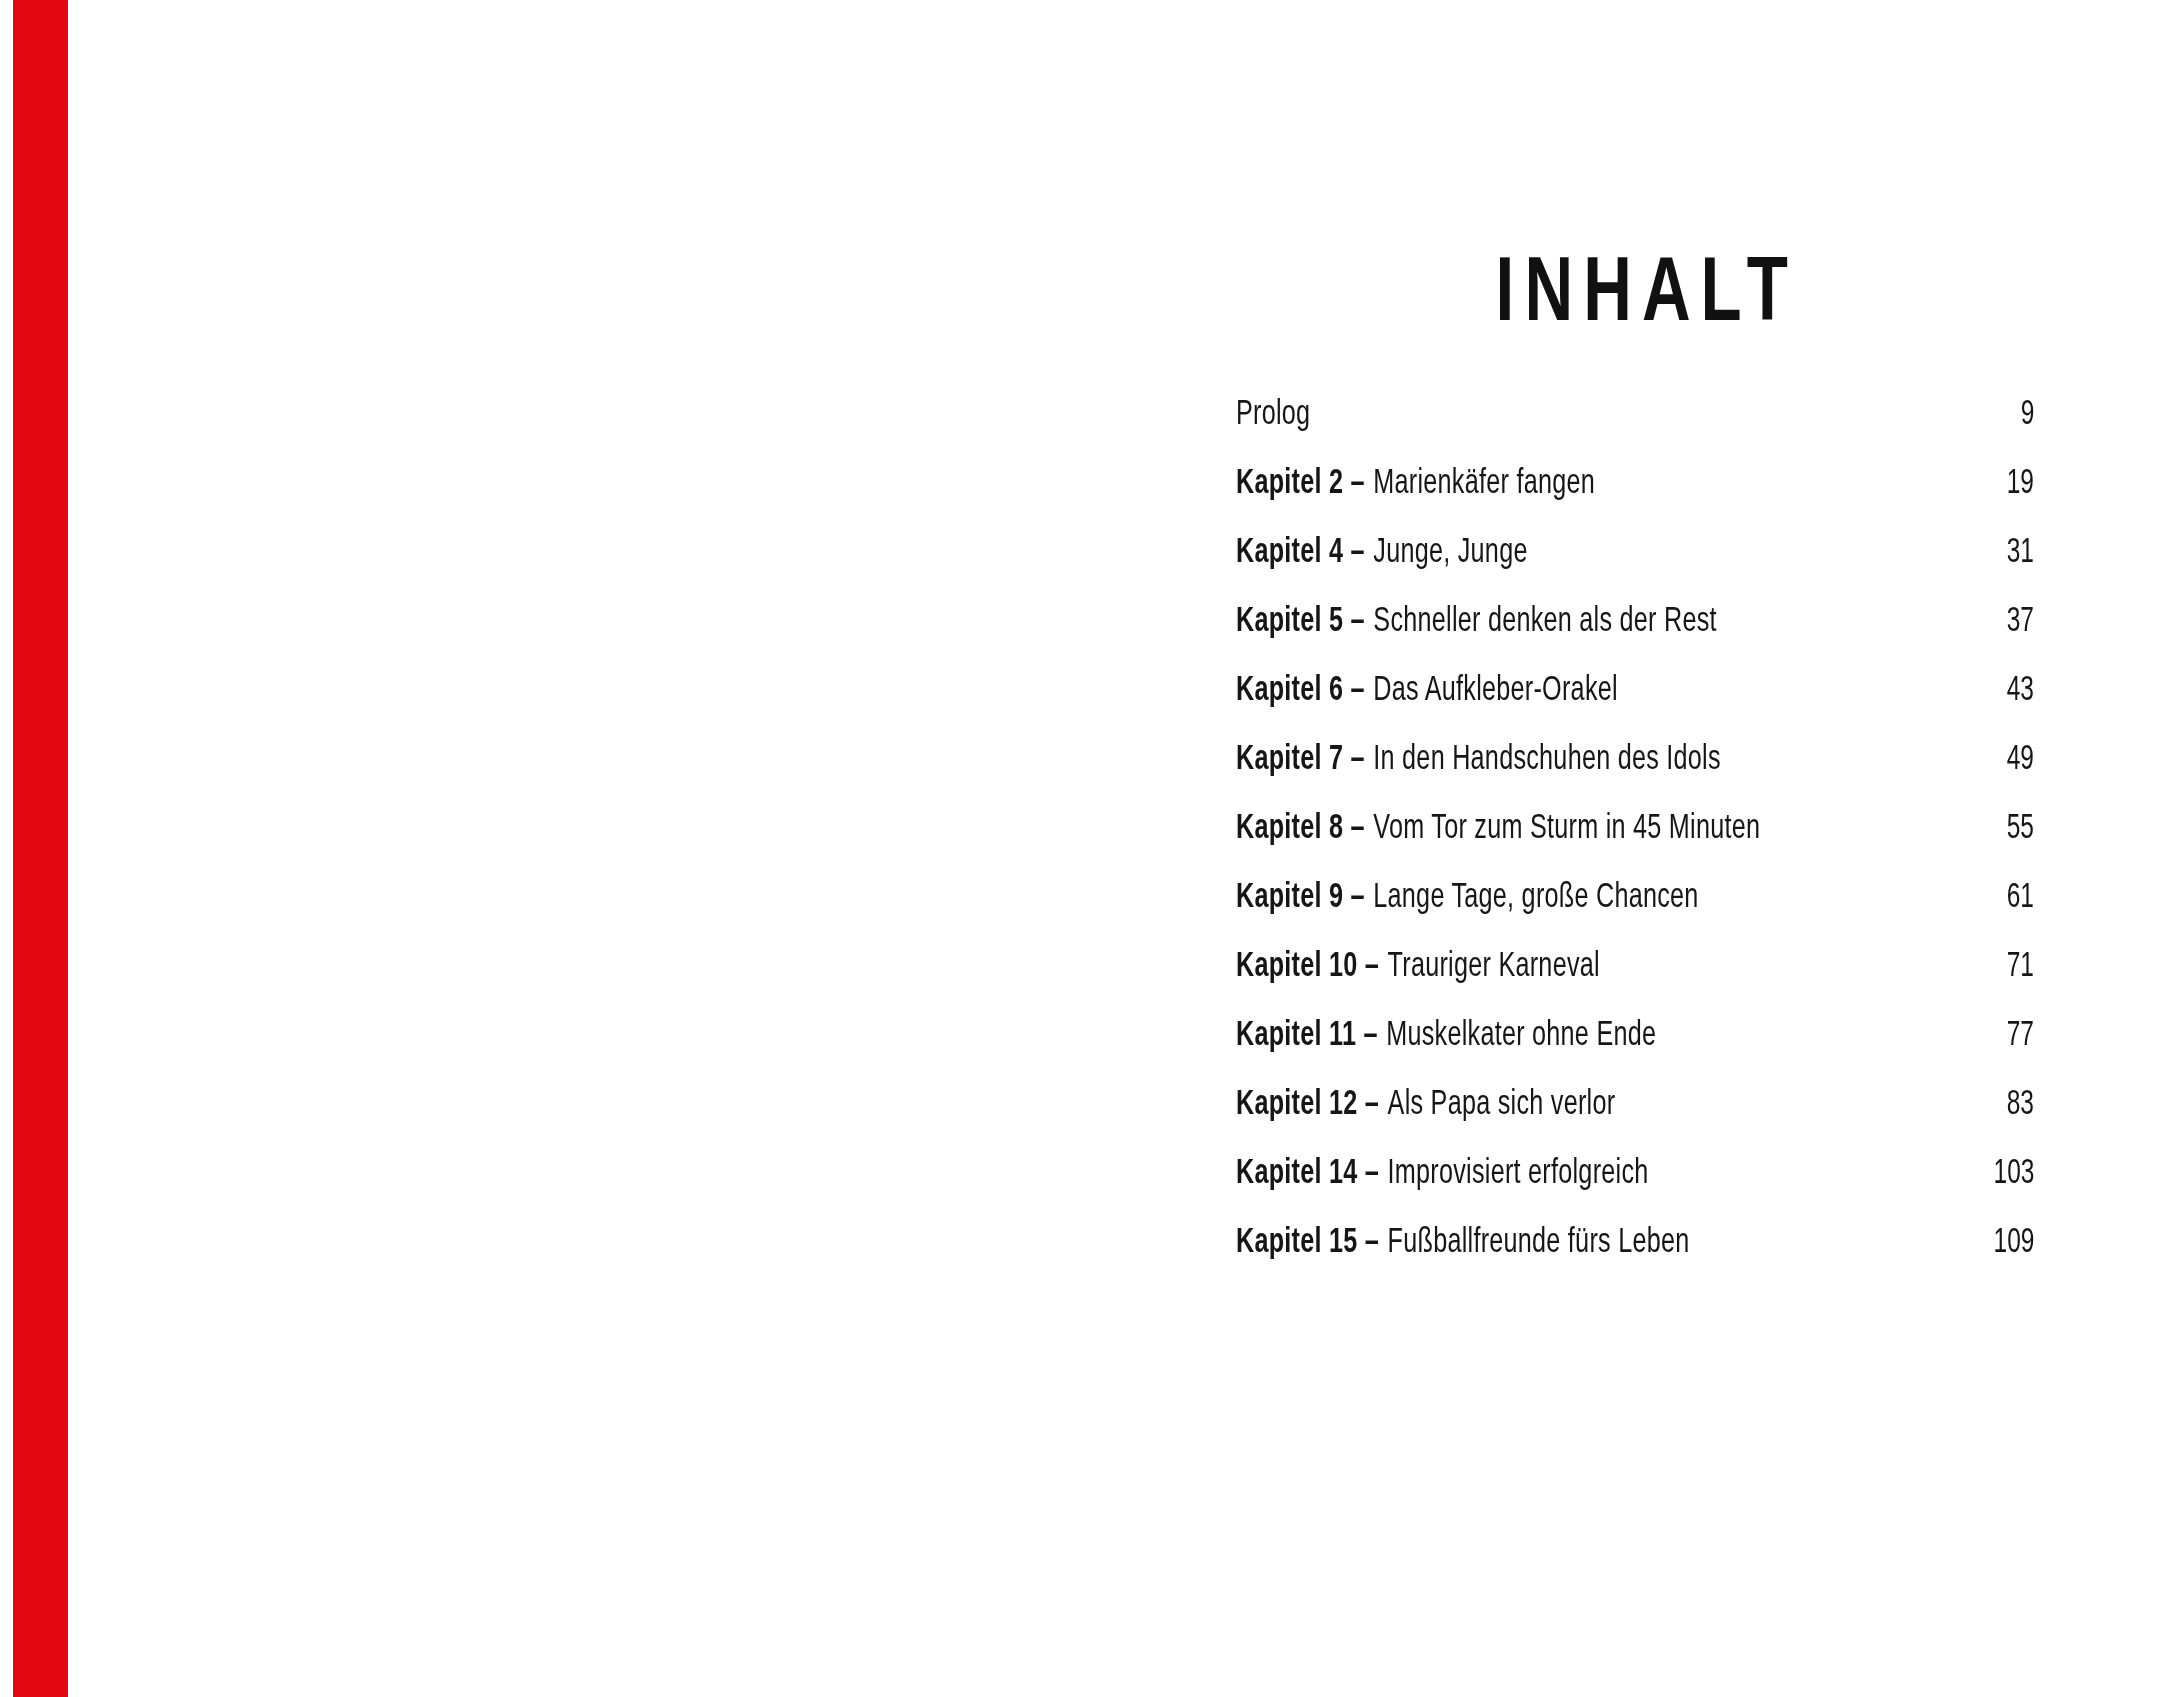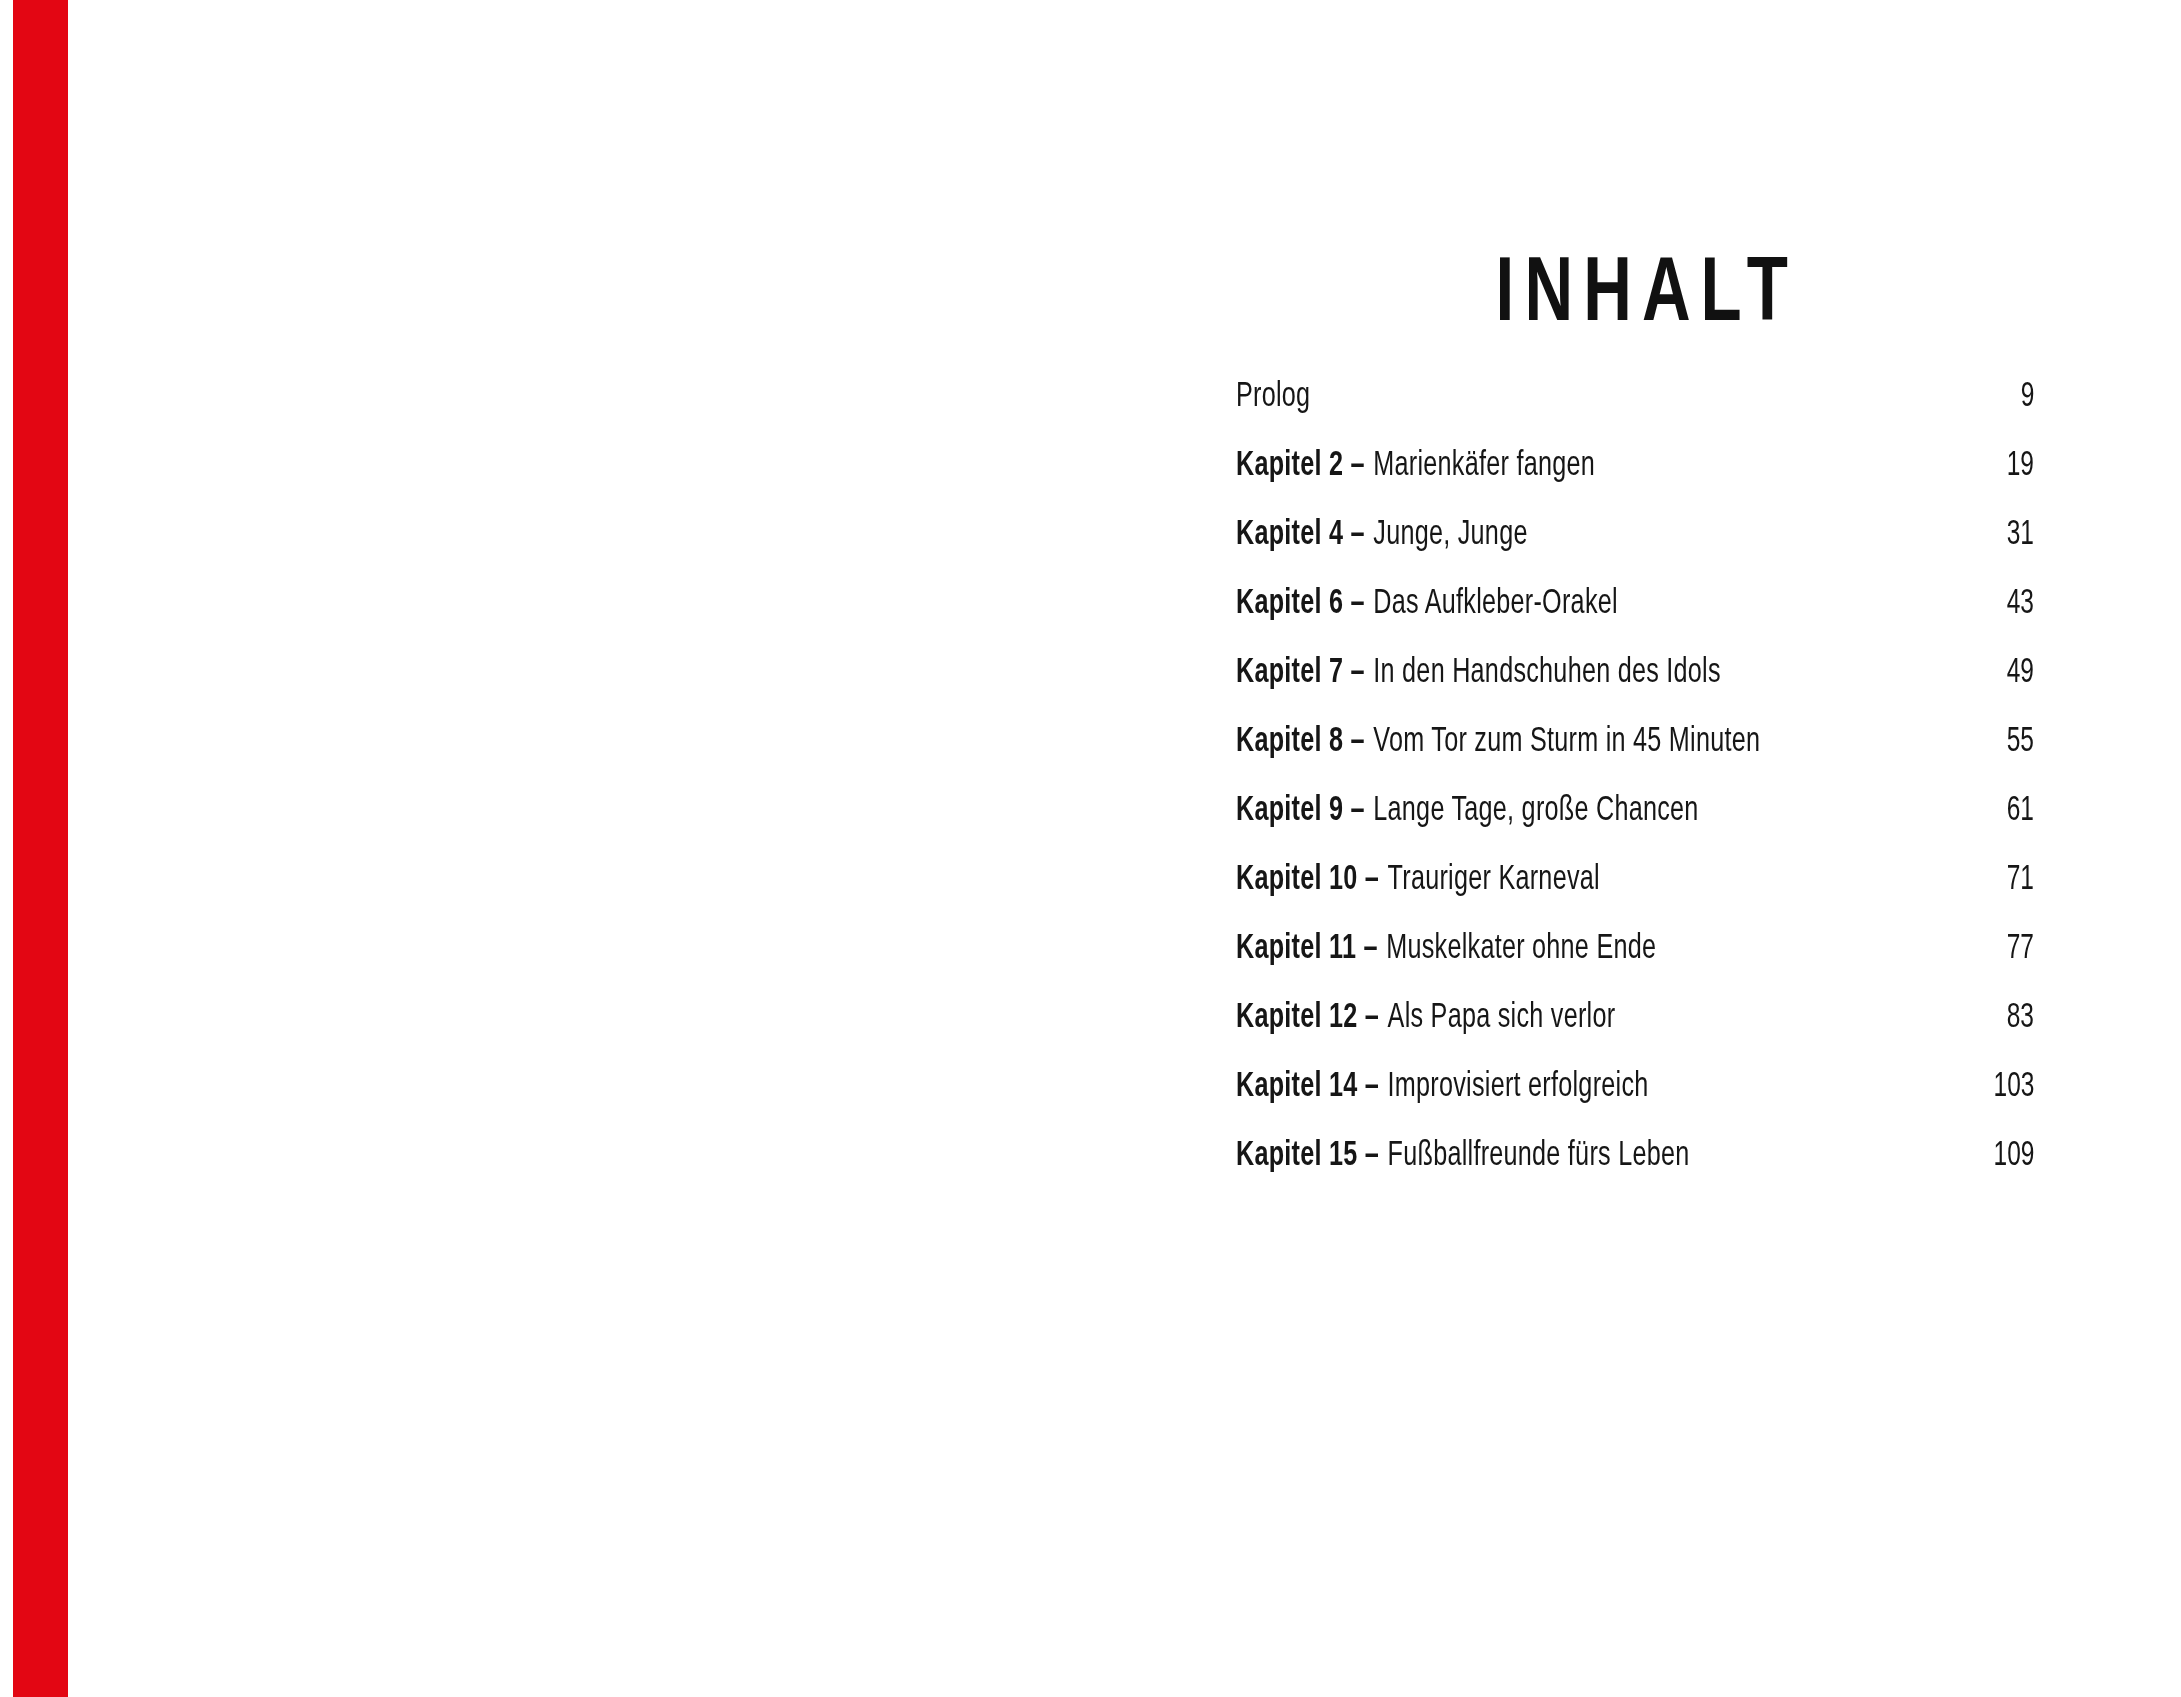--- a/index.html
+++ b/index.html
@@ -41,21 +41,21 @@
     white-space: nowrap;
     transform: scaleX(0.74);
     transform-origin: center top;
     line-height: 1;
   }
 
   
   .toc {
     position: absolute;
     left: 1236px;
-    top: 359px;
+    top: 377px;
     width: 798px;
   }
   .toc-row {
     position: relative;
     height: 69px;
   }
   .entry-label {
     position: absolute;
     left: 0;
     top: 50%;
@@ -111,20 +111,26 @@
   </div>
 
 
   <div class="toc-row">
     <span class="entry-label">
       <span class="entry-chapter">Kapitel 4 –</span><span class="entry-title">Junge, Junge</span>
     </span>
     <span class="entry-page">31</span>
   </div>
 
+  <div class="toc-row">
+    <span class="entry-label">
+      <span class="entry-chapter">Kapitel 5 –</span><span class="entry-title">Schneller denken als der Rest</span>
+    </span>
+    <span class="entry-page">37</span>
+  </div>
 
   <div class="toc-row">
     <span class="entry-label">
       <span class="entry-chapter">Kapitel 6 –</span><span class="entry-title">Das Aufkleber-Orakel</span>
     </span>
     <span class="entry-page">43</span>
   </div>
 
   <div class="toc-row">
     <span class="entry-label">

